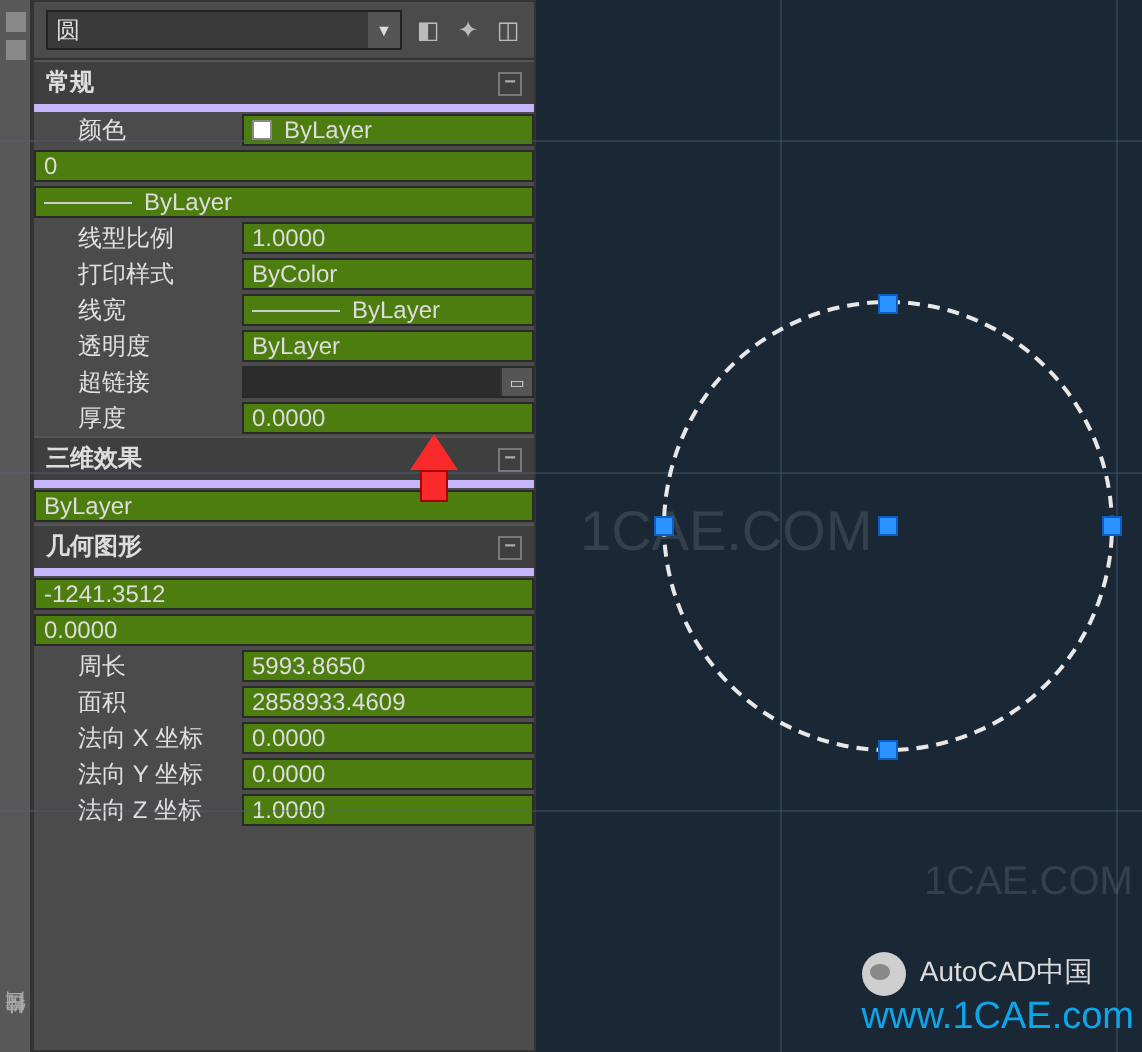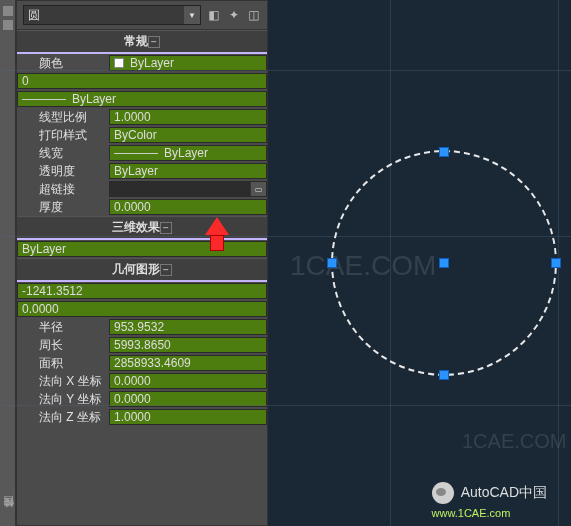--- a/index.html
+++ b/index.html
@@ -6,36 +6,36 @@
 body{width:571px;height:526px;background:#1a2836;overflow:hidden;position:relative;color:#ddd;}
 .leftrail{position:absolute;left:0;top:0;width:16px;height:526px;background:#585858;border-right:1px solid #333;}
 .leftrail .pin{width:10px;height:10px;margin:6px auto 0;background:#888;}
 .leftrail .bottom{position:absolute;bottom:10px;left:2px;font-size:10px;color:#aaa;writing-mode:vertical-rl;transform:rotate(180deg);}
 .panel{position:absolute;left:16px;top:0;width:252px;height:526px;background:#4b4b4b;border:1px solid #333;}
 .headerrow{display:flex;align-items:center;padding:4px 6px;background:#4b4b4b;border-bottom:1px solid #333;}
 .selector{flex:1;height:20px;background:#3a3a3a;border:1px solid #222;display:flex;align-items:center;padding:0 4px;font-size:12px;color:#ddd;position:relative;}
 .selector .dd{position:absolute;right:0;top:0;width:16px;height:100%;background:#555;display:flex;align-items:center;justify-content:center;font-size:8px;}
 .hicons{display:flex;gap:6px;margin-left:6px;}
 .hicons span{width:14px;height:14px;font-size:12px;color:#bbb;display:flex;align-items:center;justify-content:center;}
-.section-head{display:flex;align-items:center;justify-content:center;background:#3f3f3f;border-top:1px solid #555;border-bottom:2px solid #c4b5fd;padding:2px 6px;font-size:12px;color:#ddd;font-weight:bold;}
+.section-head{display:flex;align-items:center;justify-content:space-between;background:#3f3f3f;border-top:1px solid #555;border-bottom:4px solid #c4b5fd;padding:2px 6px;font-size:12px;color:#ddd;font-weight:bold;}
 .collapse{width:12px;height:12px;border:1px solid #777;display:flex;align-items:center;justify-content:center;font-size:10px;color:#aaa;line-height:1;}
 .row{display:flex;align-items:center;height:18px;font-size:12px;}
-.label{width:92px;padding-left:22px;color:#e0e0e0;}
+.label{width:104px;padding-left:22px;color:#e0e0e0;}
 .value{flex:1;background:#4d7c0f;height:16px;padding:0 4px;display:flex;align-items:center;color:#ddd;border:1px solid #2a2a2a;position:relative;}
 .swatch{width:10px;height:10px;border:1px solid #888;background:#fff;margin-right:6px;}
 .linesample{width:44px;height:1px;background:#ccc;margin-right:6px;}
 .morebtn{position:absolute;right:0;top:0;width:16px;height:100%;background:#555;border-left:1px solid #333;display:flex;align-items:center;justify-content:center;font-size:8px;}
 .canvas{position:absolute;left:268px;top:0;right:0;bottom:0;background:#1a2836;}
 .gridv{position:absolute;top:0;bottom:0;width:1px;background:rgba(80,100,120,.35);}
 .gridh{position:absolute;left:0;right:0;height:1px;background:rgba(80,100,120,.35);}
 .circle{position:absolute;width:226px;height:226px;border:2px dashed #e8e8e8;border-radius:50%;left:331px;top:150px;}
 .grip{position:absolute;width:10px;height:10px;background:#2a93ff;border:1px solid #0d5fbf;}
 .watermark{position:absolute;font-size:28px;color:rgba(200,200,200,.15);font-family:Arial;}
-.footer{position:absolute;right:24px;bottom:6px;font-size:14px;color:#ddd;margin-left:32px;}
-.footer .site{color:#bef264;font-size:11px;}
+.footer{position:absolute;right:4px;bottom:6px;font-size:14px;color:#ddd;margin-left:32px;}
+.footer .site{color:#0ea5e9;font-size:19px;}
 .wechat{width:22px;height:22px;border-radius:50%;background:#cfcfcf;display:inline-block;vertical-align:middle;margin-right:4px;position:relative;}
 .wechat:before{content:"";position:absolute;width:10px;height:8px;background:#888;border-radius:50%;left:4px;top:6px;}
 .arrow{position:absolute;left:205px;top:217px;width:24px;height:34px;z-index:5;}
 .arrow .shaft{position:absolute;width:14px;height:16px;background:#fb2a2a;border:1px solid #a00;left:5px;bottom:0;}
 .arrow .head{position:absolute;width:0;height:0;border-left:12px solid transparent;border-right:12px solid transparent;border-bottom:18px solid #fb2a2a;left:0;top:0;}
 .arrow .head2{position:absolute;width:0;height:0;border-left:11px solid transparent;border-right:11px solid transparent;border-bottom:16px solid #fb2a2a;left:1px;top:2px;}
 </style>
 </head>
 <body>
 
@@ -140,26 +140,20 @@
       <div class="value">
         <span>-1241.3512</span>
       </div>
     </div>
   <div class="row">
       <div class="value">
         <span>0.0000</span>
       </div>
     </div>
   <div class="row">
-      <div class="label">半径</div>
-      <div class="value">
-        <span>953.9532</span>
-      </div>
-    </div>
-  <div class="row">
       <div class="label">周长</div>
       <div class="value">
         <span>5993.8650</span>
       </div>
     </div>
   <div class="row">
       <div class="label">面积</div>
       <div class="value">
         <span>2858933.4609</span>
       </div>

